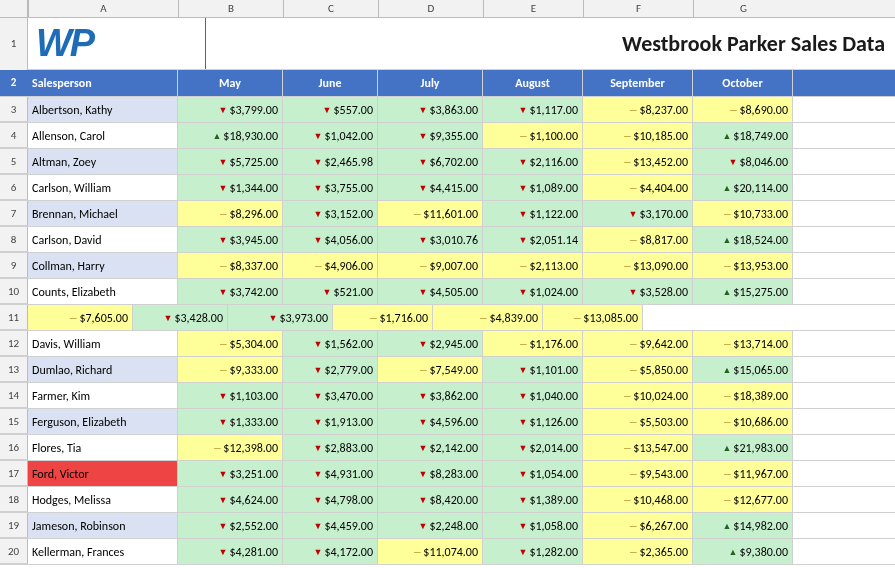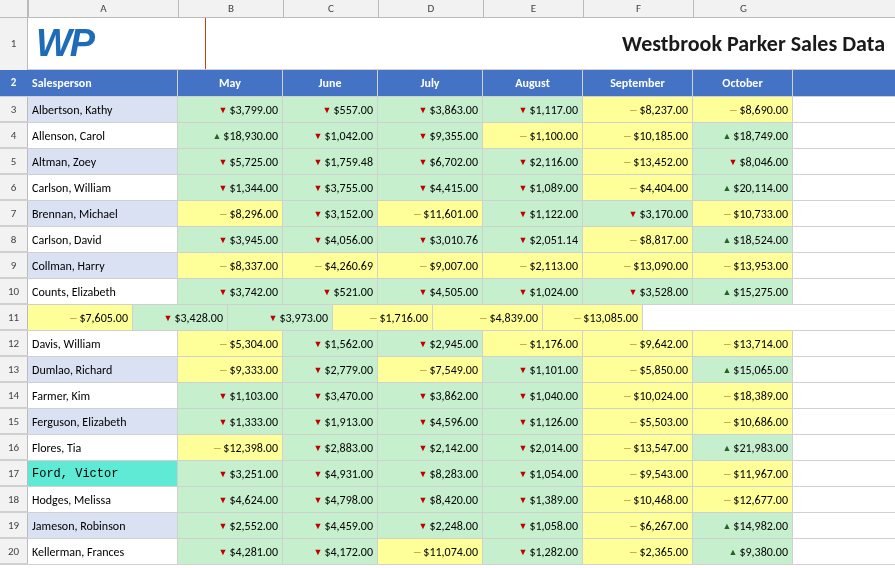--- a/index.html
+++ b/index.html
@@ -277,21 +277,21 @@
     <div class="cell col-a" style="background:#d9e1f2;">Altman, Zoey</div>
     <div class="cell col-b" style="background:#c6efce;">
       <span style="display:flex;align-items:center;justify-content:flex-end;width:100%;">
         <span style="color:#c00000;font-size:9px;margin-right:2px;">▼</span>
             <span>$5,725.00</span>
       </span>
     </div>
     <div class="cell col-c" style="background:#c6efce;">
       <span style="display:flex;align-items:center;justify-content:flex-end;width:100%;">
         <span style="color:#c00000;font-size:9px;margin-right:2px;">▼</span>
-            <span>$1,759.48</span>
+            <span>$2,465.98</span>
       </span>
     </div>
     <div class="cell col-d" style="background:#c6efce;">
       <span style="display:flex;align-items:center;justify-content:flex-end;width:100%;">
         <span style="color:#c00000;font-size:9px;margin-right:2px;">▼</span>
             <span>$6,702.00</span>
       </span>
     </div>
     <div class="cell col-e" style="background:#c6efce;">
       <span style="display:flex;align-items:center;justify-content:flex-end;width:100%;">
@@ -437,21 +437,21 @@
     <div class="cell col-a" style="background:#d9e1f2;">Collman, Harry</div>
     <div class="cell col-b" style="background:#ffff99;">
       <span style="display:flex;align-items:center;justify-content:flex-end;width:100%;">
         <span style="color:#9c6500;font-size:9px;margin-right:2px;">—</span>
             <span>$8,337.00</span>
       </span>
     </div>
     <div class="cell col-c" style="background:#ffff99;">
       <span style="display:flex;align-items:center;justify-content:flex-end;width:100%;">
         <span style="color:#9c6500;font-size:9px;margin-right:2px;">—</span>
-            <span>$4,260.69</span>
+            <span>$4,906.00</span>
       </span>
     </div>
     <div class="cell col-d" style="background:#ffff99;">
       <span style="display:flex;align-items:center;justify-content:flex-end;width:100%;">
         <span style="color:#9c6500;font-size:9px;margin-right:2px;">—</span>
             <span>$9,007.00</span>
       </span>
     </div>
     <div class="cell col-e" style="background:#ffff99;">
       <span style="display:flex;align-items:center;justify-content:flex-end;width:100%;">
@@ -746,21 +746,21 @@
     </div>
     <div class="cell col-g" style="background:#c6efce;">
       <span style="display:flex;align-items:center;justify-content:flex-end;width:100%;">
         <span style="color:#276221;font-size:9px;margin-right:2px;">▲</span>
             <span>$21,983.00</span>
       </span>
     </div>
   </div>
       <div class="row">
     <div class="row-num">17</div>
-    <div class="cell col-a" style="background:#5eead4;font-family:Liberation Mono, monospace;">Ford, Victor</div>
+    <div class="cell col-a" style="background:#ef4444;">Ford, Victor</div>
     <div class="cell col-b" style="background:#c6efce;">
       <span style="display:flex;align-items:center;justify-content:flex-end;width:100%;">
         <span style="color:#c00000;font-size:9px;margin-right:2px;">▼</span>
             <span>$3,251.00</span>
       </span>
     </div>
     <div class="cell col-c" style="background:#c6efce;">
       <span style="display:flex;align-items:center;justify-content:flex-end;width:100%;">
         <span style="color:#c00000;font-size:9px;margin-right:2px;">▼</span>
             <span>$4,931.00</span>

